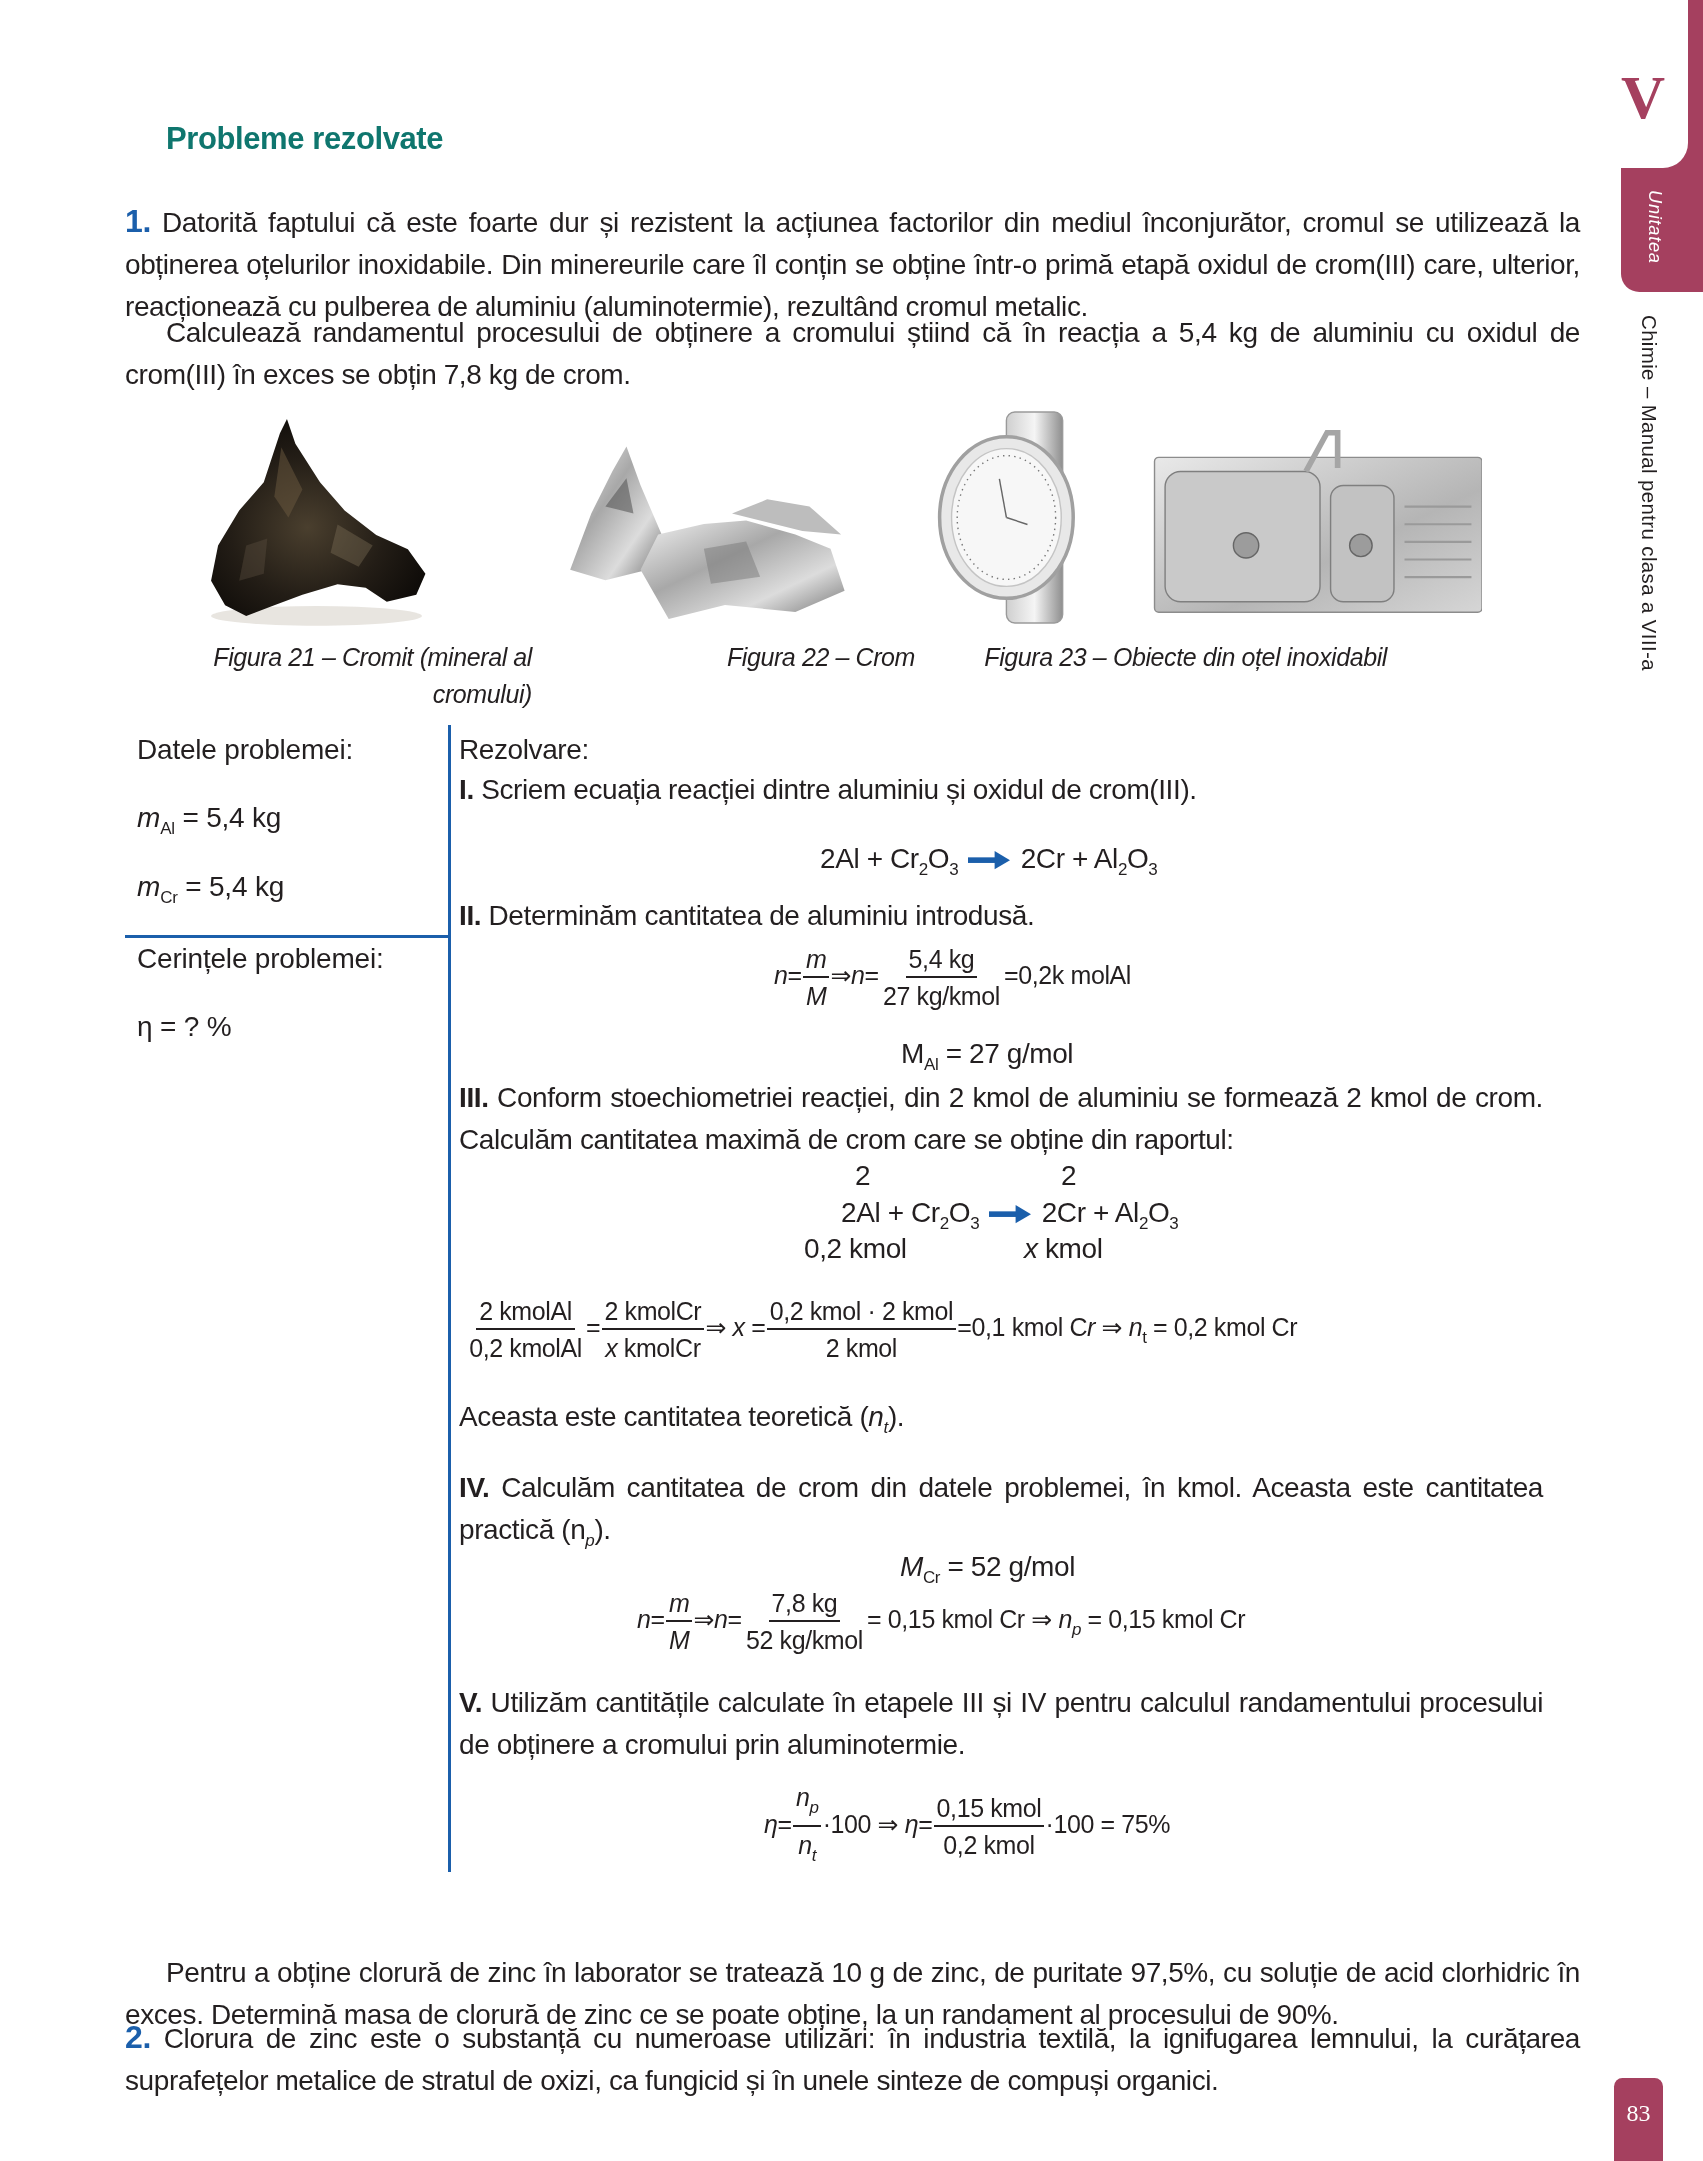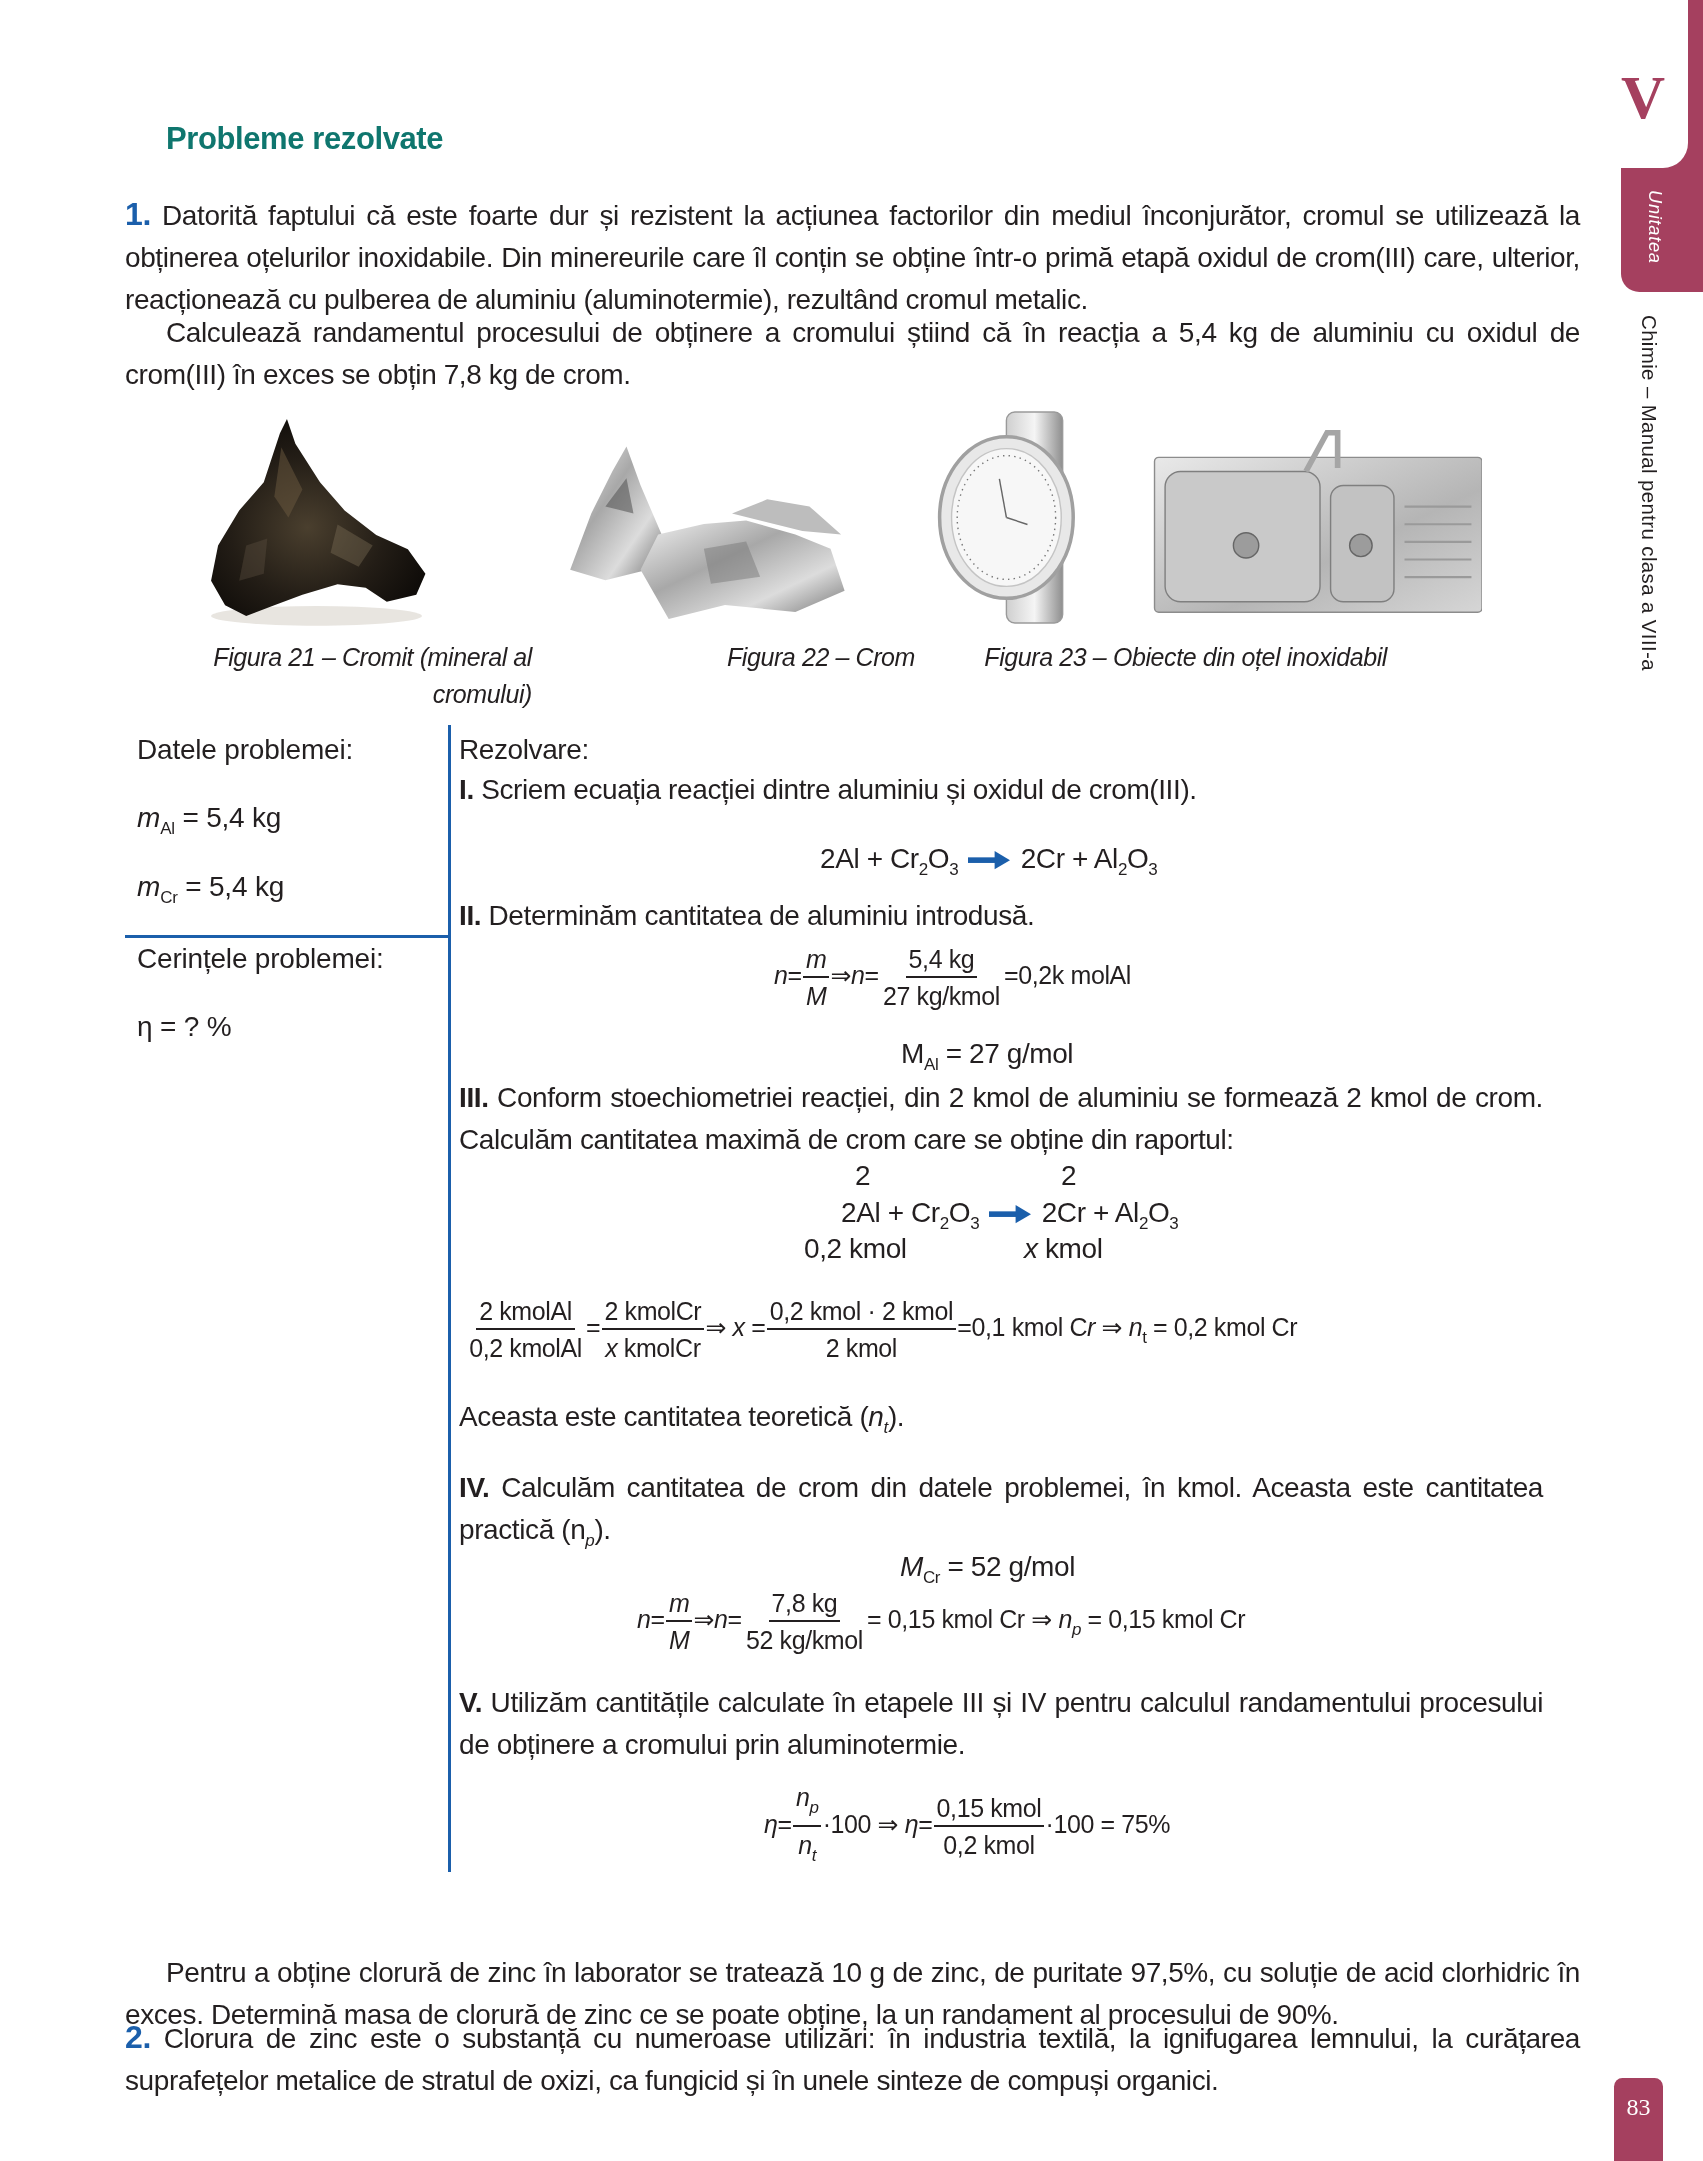--- a/index.html
+++ b/index.html
@@ -14,21 +14,21 @@
   .tab-label { position:absolute; left:1622px; top:204px; width:84px; height:28px;
                transform-origin:0 0; transform:translate(0,0) rotate(90deg) translate(-14px,-44px);
                font-style:italic; color:#ffffff; font-size:18.3px; letter-spacing:0.7px; white-space:nowrap; }
   .side-text { position:absolute; left:1632px; top:315px; white-space:nowrap; font-size:20.4px; color:#231f20;
                transform-origin:0 0; transform:rotate(90deg) translate(0,-28px); letter-spacing:0.4px; }
 
   
   .page-box { position:absolute; left:1614px; top:2078px; width:49px; height:84px; background:#a5405f;
               border-top-left-radius:8.4px; border-top-right-radius:8.4px; }
   .page-num { display:block; text-align:center; color:#ffffff; font-family:"Liberation Serif", "DejaVu Serif", serif;
-              font-size:24px; padding-top:16px; }
+              font-size:24px; padding-top:22px; }
 
   
   .section-title { position:absolute; left:166px; top:121px; font-size:31px; font-weight:bold; color:#0f766e; letter-spacing:-0.4px; }
 
   
   .para { position:absolute; left:125px; width:1455px; font-size:28px; line-height:42px; text-align:justify; letter-spacing:-0.4px; }
   .para .num { color:#1b5fab; font-weight:bold; font-size:32px; }
   .indent { text-indent:41px; }
 
   
@@ -66,21 +66,21 @@
 <div class="tab-v">V</div>
 <div class="tab-label">Unitatea</div>
 <div class="side-text">Chimie – Manual pentru clasa a VIII-a</div>
 
 <div class="page-box">
   <span class="page-num">83</span>
 </div>
 
 <div class="section-title">Probleme rezolvate</div>
 
-<div class="para" style="top:193px;">
+<div class="para" style="top:200px;">
   <span class="num">1.</span>
   <span>Datorită faptului că este foarte dur și rezistent la acțiunea factorilor din mediul înconjurător, cromul se utilizează la obținerea oțelurilor inoxidabile. Din minereurile care îl conțin se obține într-o primă etapă oxidul de crom(III) care, ulterior, reacționează cu pulberea de aluminiu (aluminotermie), rezultând cromul metalic.</span>
 </div>
 <div class="para indent" style="top:312px;">Calculează randamentul procesului de obținere a cromului știind că în reacția a 5,4 kg de aluminiu cu oxidul de crom(III) în exces se obțin 7,8 kg de crom.</div>
 
 <svg class="photo" style="left:197px; top:405px;" width="246" height="225" viewBox="0 0 350 320">
   <defs>
     <radialGradient id="rockg" cx="45%" cy="55%" r="60%">
       <stop offset="0" stop-color="#4a3f2e"></stop>
         <stop offset="0.6" stop-color="#231d16"></stop>

